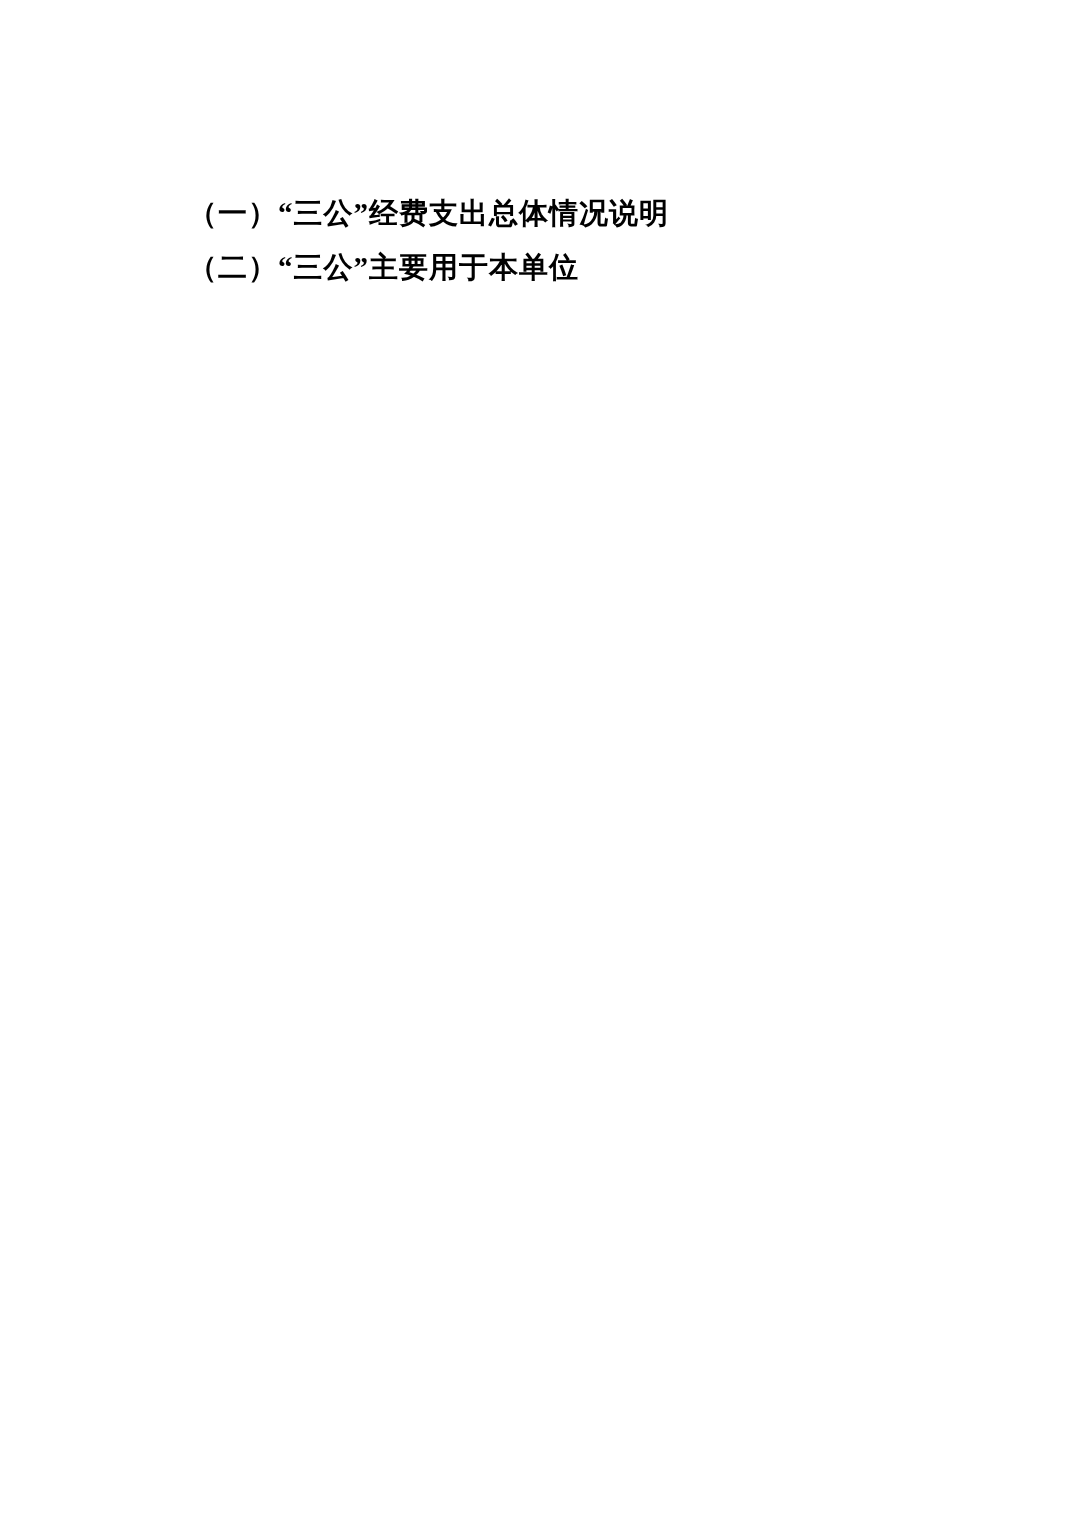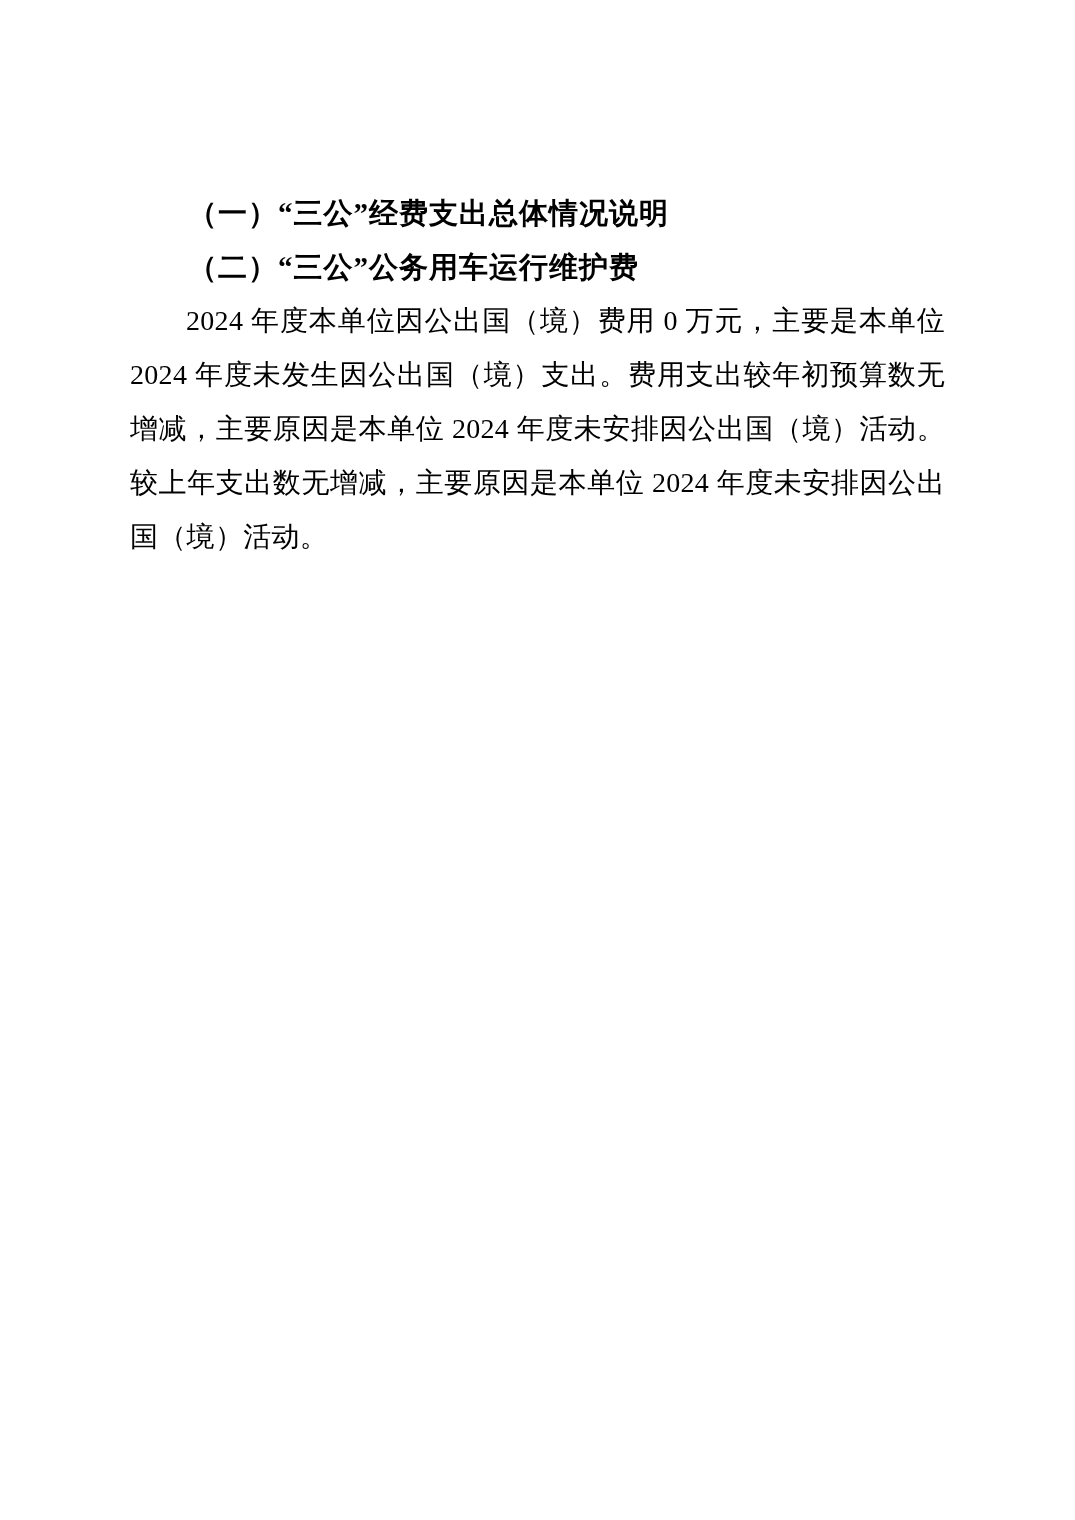--- a/index.html
+++ b/index.html
@@ -52,17 +52,16 @@
     color: #1a1a1a;
     letter-spacing: 1px;
   }
 </style>
 </head>
 <body>
 
 <div class="page">
   <div class="content">
     <h3 class="section-heading">（一）“三公”经费支出总体情况说明</h3>
-    <h3 class="section-heading">（二）“三公”公务用车运行维护费</h3>
-    <p class="para">2024 年度本单位因公出国（境）费用 0 万元，主要是本单位 2024 年度未发生因公出国（境）支出。费用支出较年初预算数无增减，主要原因是本单位 2024 年度未安排因公出国（境）活动。较上年支出数无增减，主要原因是本单位 2024 年度未安排因公出国（境）活动。</p>
+    <h3 class="section-heading">（二）“三公”主要用于本单位</h3>
   </div>
   <div class="page-footer">－ 5 －</div>
 </div>
 
 </body></html>

